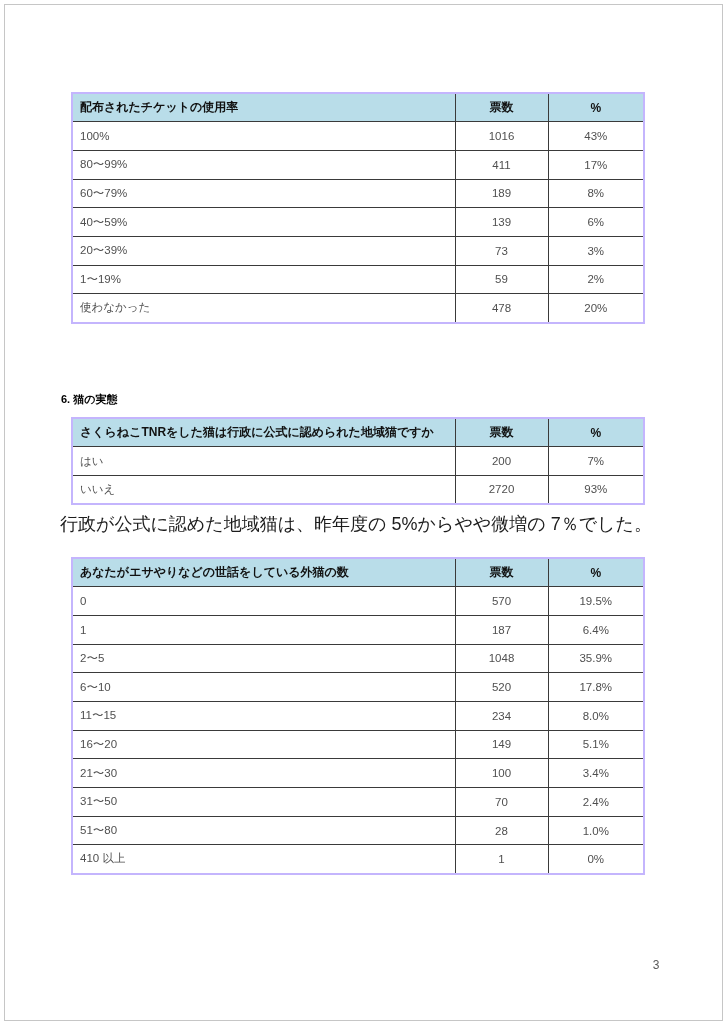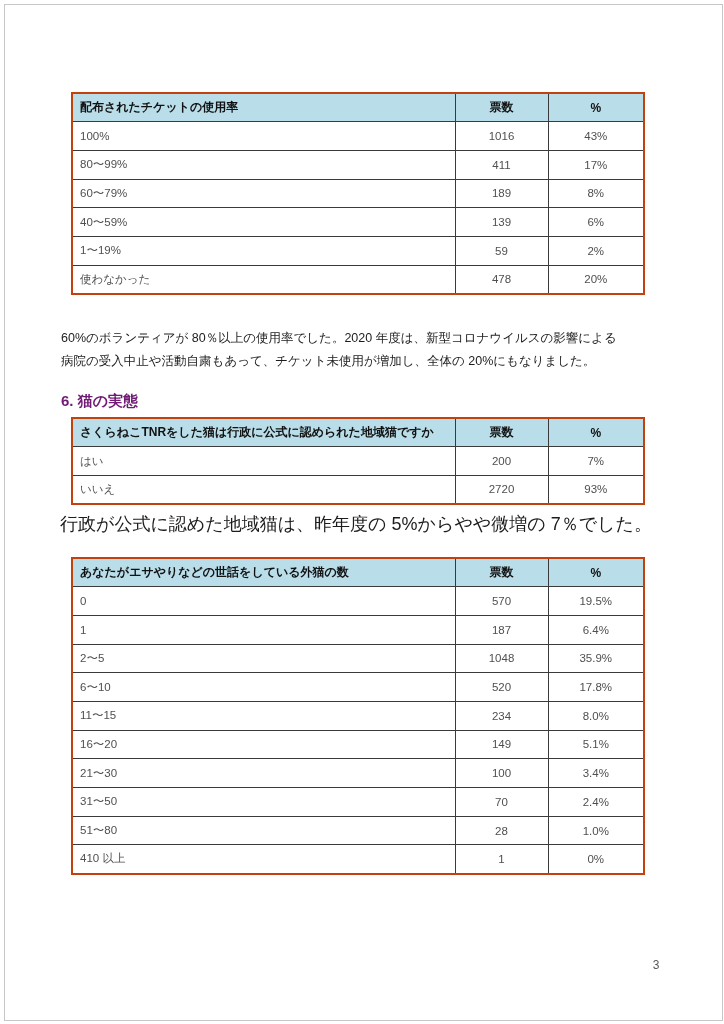--- a/index.html
+++ b/index.html
@@ -5,36 +5,36 @@
   * { margin: 0; padding: 0; box-sizing: border-box; }
   html, body { width: 724px; height: 1024px; background: #ffffff; overflow: hidden; }
   body { font-family: "Liberation Sans", sans-serif; color: #1f1f1f; position: relative; }
 
   .page { position: absolute; inset: 0; background: #ffffff; }
   .page-edge { position: absolute; left: 4px; top: 4px; right: 1px; bottom: 3px;
                border: 1px solid #c6c6c6; pointer-events: none; }
 
   table.tbl { position: absolute; left: 71px; width: 572px;
               border-collapse: collapse; table-layout: fixed;
-              border: 2px solid #c2410c; }
+              border: 2px solid #c4b5fd; }
   table.tbl th, table.tbl td { border: 1px solid #3a3a3a; height: 28.7px;
               font-size: 11.5px; vertical-align: middle; overflow: hidden; white-space: nowrap; }
   table.tbl th { background: #b9dde9; color: #111; font-weight: bold; font-size: 12px; text-align: center; }
   table.tbl th.title { text-align: left; padding-left: 7px; }
   table.tbl td.lbl { text-align: left; padding-left: 7px; color: #4f4f4f; }
   table.tbl td.num { text-align: center; color: #4f4f4f; }
 
   #table-1 { top: 92px; }
   #table-2 { top: 417px; }
   #table-3 { top: 557px; }
 
   .para { position: absolute; left: 61px; top: 327px; width: 610px;
           font-size: 12.5px; line-height: 23px; color: #1c1c1c; }
   .heading { position: absolute; left: 61px; top: 392px;
-             font-size: 15px; font-weight: bold; color: #701a75; }
+             font-size: 11px; font-weight: bold; color: #000000; }
   .note { position: absolute; left: 60px; top: 515px; width: 610px;
           font-size: 18px; line-height: 18px; color: #1c1c1c; }
   .page-number { position: absolute; left: 648px; top: 958px; width: 16px;
                  font-size: 12px; color: #595959; text-align: center; }
 </style>
 </head>
 <body>
 
 <div class="page">
   <div class="page-edge"></div>
@@ -71,39 +71,40 @@
           <td class="num">189</td>
           <td class="num">8%</td>
         </tr>
 
         <tr>
           <td class="lbl">40〜59%</td>
           <td class="num">139</td>
           <td class="num">6%</td>
         </tr>
 
+        <tr>
+          <td class="lbl">20〜39%</td>
+          <td class="num">73</td>
+          <td class="num">3%</td>
+        </tr>
 
         <tr>
           <td class="lbl">1〜19%</td>
           <td class="num">59</td>
           <td class="num">2%</td>
         </tr>
 
         <tr>
           <td class="lbl">使わなかった</td>
           <td class="num">478</td>
           <td class="num">20%</td>
         </tr>
       </tbody>
   </table>
 
-  <div class="para">
-    <div>60%のボランティアが 80％以上の使用率でした。2020 年度は、新型コロナウイルスの影響による</div>
-    <div>病院の受入中止や活動自粛もあって、チケット未使用が増加し、全体の 20%にもなりました。</div>
-  </div>
 
   <div class="heading">6. 猫の実態</div>
 
   <table class="tbl" id="table-2">
     <colgroup>
         <col style="width:383px">
         <col style="width:93px">
         <col style="width:96px">
       </colgroup>
     <thead>

